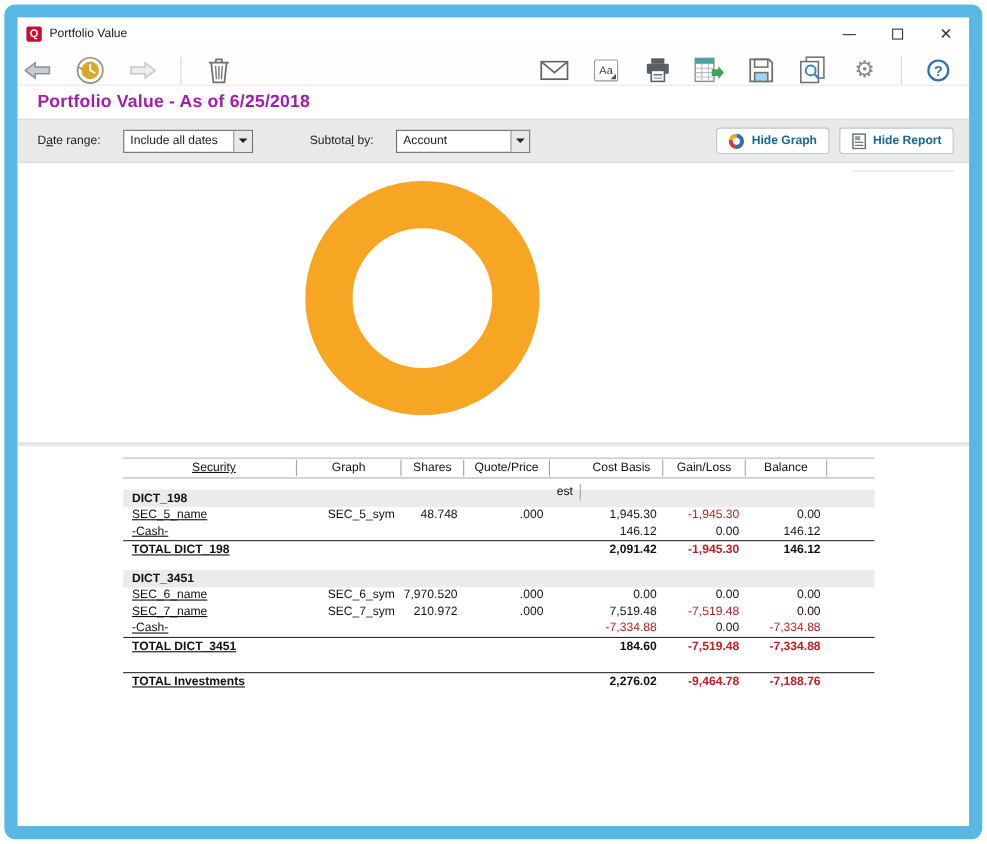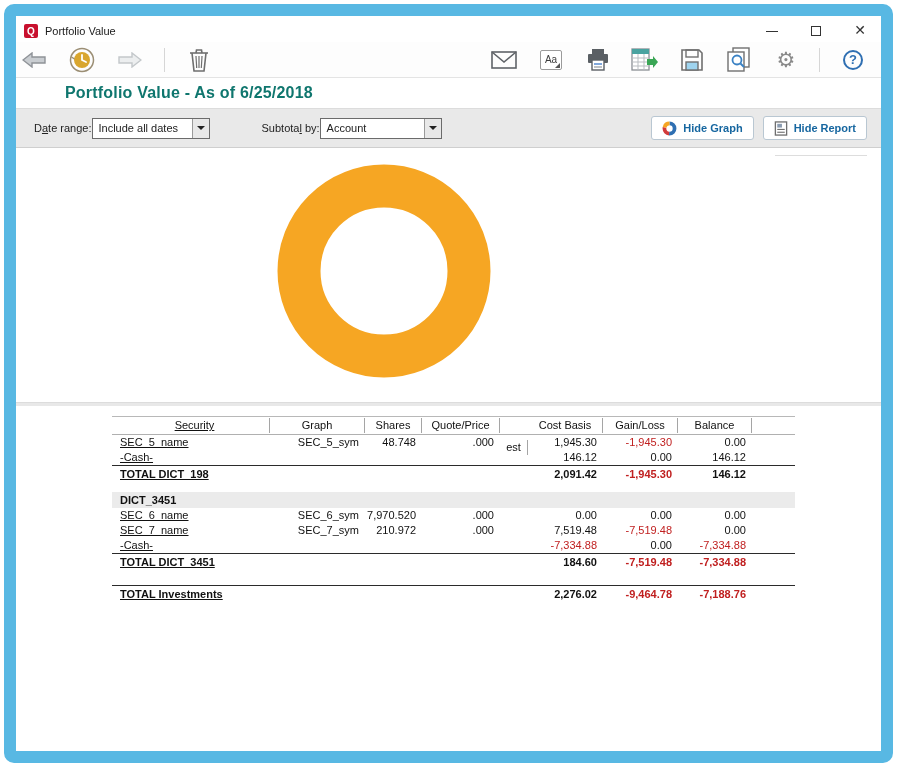--- a/index.html
+++ b/index.html
@@ -11,38 +11,38 @@
   .qicon { width:14px; height:14px; background:#c8102e; color:#fff; font-weight:bold; font-size:10px;
            display:flex; align-items:center; justify-content:center; border-radius:2px; }
   .wtitle { font-size:11px; color:#1a1a1a; margin-left:7px; flex:1; }
   .wctl { display:flex; align-items:center; gap:30px; margin-right:8px; }
   .wbtn { width:14px; height:14px; position:relative; cursor:default; }
   .min-glyph { position:absolute; left:1px; right:1px; top:7px; border-top:1px solid #333; }
   .max-glyph { position:absolute; inset:2px; border:1px solid #333; }
   .close-glyph { font-size:14px; line-height:13px; color:#333; text-align:center; }
 
   
-  .toolbar { height:36px; display:flex; align-items:center; padding:0 14px 0 4px; background:#fdfdfd; border-bottom:1px solid #e4e4e4; }
+  .toolbar { height:36px; display:flex; align-items:flex-end; padding:0 14px 0 4px; background:#fdfdfd; border-bottom:1px solid #e4e4e4; }
   .tb-left { display:flex; align-items:center; gap:20px; }
   .tb-right { display:flex; align-items:center; gap:19px; margin-left:auto; }
   .tbi { width:28px; height:26px; display:flex; align-items:center; justify-content:center; }
   .vsep { width:1px; height:24px; background:#d6d6d6; }
   .gear-glyph { font-size:21px; color:#8a8a8a; line-height:22px; }
   .aa-box { width:22px; height:20px; border:1px solid #9b9b9b; border-radius:2px; position:relative;
             font-size:10px; color:#3c3c3c; display:flex; align-items:center; justify-content:center; background:#fff; }
   .aa-corner { position:absolute; right:1px; bottom:1px; width:0; height:0; border-left:5px solid transparent; border-bottom:5px solid #555; }
   .help-circle { width:20px; height:20px; border:2px solid #2f6fb2; border-radius:50%; color:#2f6fb2;
                  font-size:13px; font-weight:bold; display:flex; align-items:center; justify-content:center; }
 
   
   .report-header { height:30px; background:#fff; display:flex; align-items:center; padding-left:18px; }
-  .report-title { font-size:16px; font-weight:bold; color:#0f766e; letter-spacing:.2px;margin-left:31px; }
+  .report-title { font-size:16px; font-weight:bold; color:#a21caf; letter-spacing:.2px; }
   .filter-bar { height:40px; background:#e9e9e9; border-top:1px solid #dcdcdc; border-bottom:1px solid #cfcfcf;
                 display:flex; align-items:center; padding:0 14px 0 18px; font-size:11px; color:#222; }
-  .dropdown { display:inline-flex; align-items:center; height:21px; background:#fff; border:1px solid #6b6b6b; margin-left:0;justify-content:flex-end; }
+  .dropdown { display:inline-flex; align-items:center; height:21px; background:#fff; border:1px solid #6b6b6b; margin-left:20px;justify-content:flex-end; }
   .dd-value { padding:0 6px; font-size:11px; white-space:nowrap; }
   .dd-btn { width:17px; height:19px; margin-left:auto; background:#e8e8e8; border-left:1px solid #9a9a9a;
             display:flex; align-items:center; justify-content:center; }
   .dd-arrow { width:0; height:0; border-left:4px solid transparent; border-right:4px solid transparent; border-top:4px solid #222; }
   .f-date .dropdown { width:118px; }
   .f-sub { margin-left:52px; display:flex; align-items:center; }
   .f-sub .dropdown { width:122px; }
   .hide-btns { margin-left:auto; display:flex; gap:9px; }
   .hide-btn { height:24px; display:flex; align-items:center; gap:6px; padding:0 10px; background:#fff;
               border:1px solid #b9c7d2; border-radius:3px; font-size:11px; font-weight:bold; color:#1767a0; }
@@ -258,20 +258,21 @@
           <div class="th c-symbol">Graph</div>
           <div class="th c-shares">Shares</div>
           <div class="th c-quote_price">Quote/Price</div>
           <div class="th c-est">est</div>
           <div class="th c-cost_basis">Cost Basis</div>
           <div class="th c-gain_loss">Gain/Loss</div>
           <div class="th c-balance">Balance</div>
           <div class="th filler"></div>
         </div>
       <div id="tbody">
+          <div class="group-band">DICT_198</div>
           <div class="tr ">
             <div class="td c-security left">SEC_5_name</div>
             <div class="td c-symbol right">SEC_5_sym</div>
             <div class="td c-shares right">48.748</div>
             <div class="td c-quote_price right">.000</div>
             <div class="td c-est center">*</div>
             <div class="td c-cost_basis right">1,945.30</div>
             <div class="td c-gain_loss right neg">-1,945.30</div>
             <div class="td c-balance right">0.00</div>
             <div class="td filler"></div>

